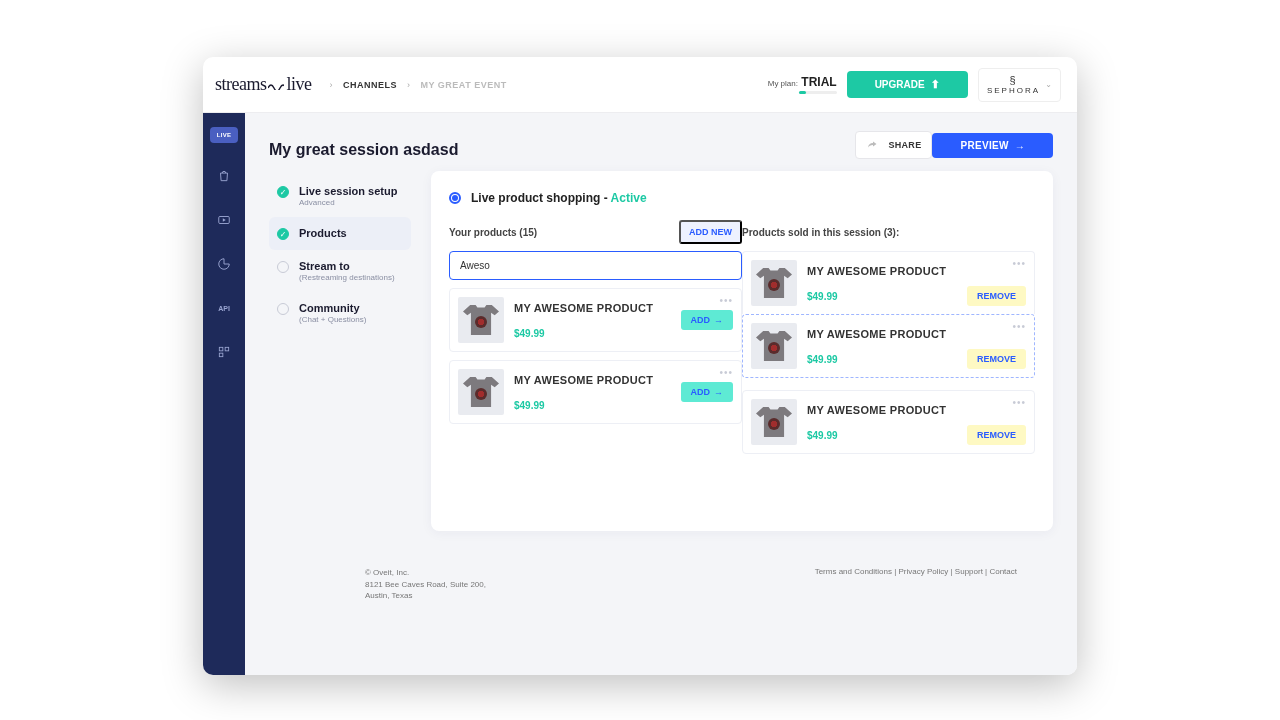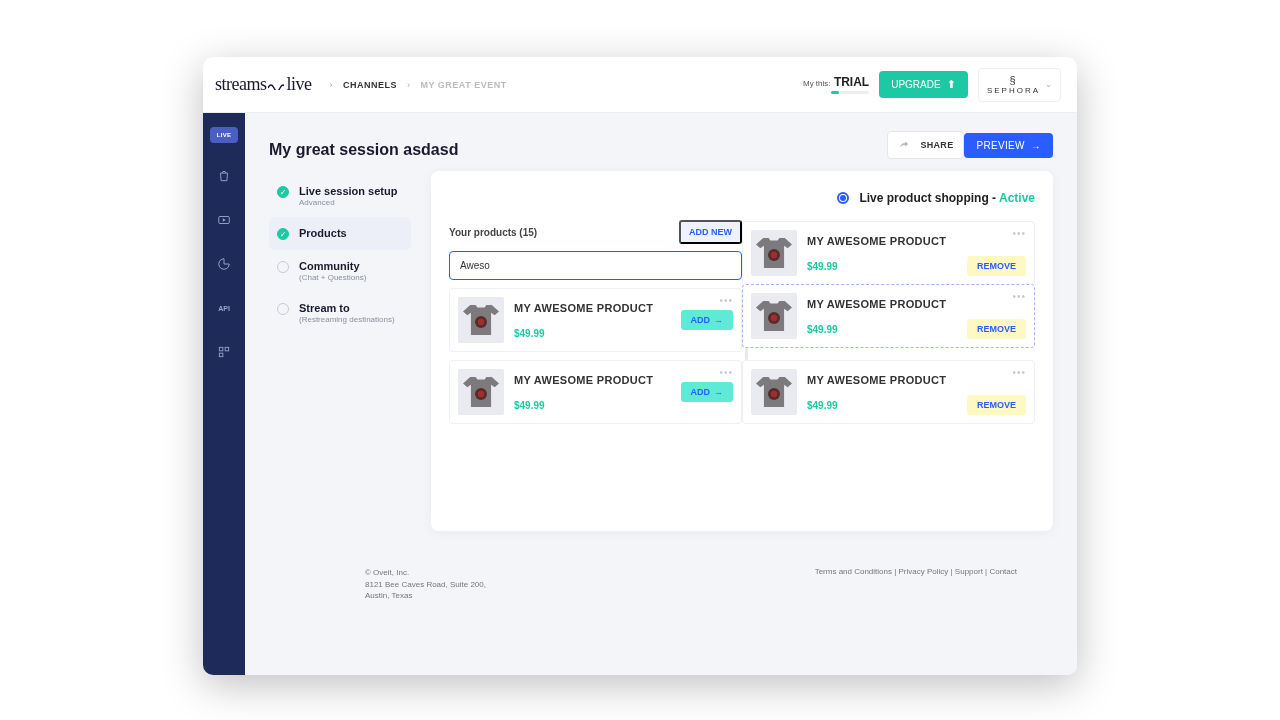--- a/index.html
+++ b/index.html
@@ -50,22 +50,22 @@
   .crumb { color: #333; font-weight: 600; }
   .crumb.dim { color: #bbb; }
   .top-right { margin-left: auto; display: flex; align-items: center; gap: 10px; }
   .plan-box { display: flex; flex-direction: column; align-items: flex-end; }
   .plan-label { font-size: 8px; color: #555; }
   .plan-val { font-weight: 600; }
   .plan-bar { width: 38px; height: 3px; background: #eee; border-radius: 2px; margin-top: 2px; position: relative;}
   .plan-bar::after{content:"";position:absolute;left:0;top:0;height:100%;width:20%;background:#1dc9a4;border-radius:2px;}
   .btn {
     border: none; cursor: pointer; border-radius: 4px; font-size: 10px;
-    font-weight: 400; display: inline-flex; align-items: center; gap: 6px;
-    padding: 7px 12px;
+    font-weight: 700; display: inline-flex; align-items: center; gap: 6px;
+    padding: 7px 28px;
   }
   .btn-upgrade { background: #1dc9a4; color: #fff; }
   .btn-upgrade .rocket { font-size: 11px; }
   .brand-chip {
     border: 1px solid #eee; border-radius: 4px; padding: 6px 20px 6px 8px;
     display: flex; flex-direction: column; align-items: center; font-size: 8px;
     letter-spacing: 2px; color: #333; position: relative;
   }
   .brand-chip::after { content:"⌄"; position:absolute; right:6px; top:50%; transform:translateY(-60%); color:#aaa;}
   .brand-chip .flame { font-size: 11px; line-height: 1; }
@@ -104,21 +104,21 @@
   .step .dot.done { background:#1dc9a4;border-color:#1dc9a4;}
   .step-label { font-size:11px; font-weight:600; color:#1a1a2e;}
   .step-sub { font-size:8px; color:#8a8fa3; margin-top:1px;}
 
   
   .card {
     flex:1; background:#fff; border-radius:8px; padding:20px 18px;
     box-shadow: 0 2px 12px rgba(30,40,90,.05);
     min-height: 360px;
   }
-  .card-title-row{display:flex;align-items:center;gap:10px;margin-bottom:16px;justify-content:flex-end;}
+  .card-title-row{display:flex;align-items:center;gap:10px;margin-bottom:16px;}
   .radio-dot{width:12px;height:12px;border-radius:50%;border:2px solid #2a5cff;display:flex;align-items:center;justify-content:center;}
   .radio-dot::after{content:"";width:6px;height:6px;border-radius:50%;background:#2a5cff;}
   .card-title{font-size:12px;font-weight:600;}
   .card-status{color:#1dc9a4;font-weight:600;}
   .cols{display:flex;}
   .col{flex:1;display:flex;flex-direction:column;min-width:0;}
   .col-head{display:flex;align-items:center;justify-content:space-between;margin-bottom:8px;height:22px;}
   .col-head-label{font-size:10px;font-weight:600;color:#444;}
   .add-new{font-size:9px;font-weight:700;color:#2a5cff;background:#eef2ff;border-radius:3px;padding:5px 8px;}
   .search{
@@ -170,21 +170,21 @@
         <span>live</span>
     </div>
     <div class="crumbs">
       <span class="crumb-sep">›</span>
       <span class="crumb">CHANNELS</span>
       <span class="crumb-sep">›</span>
       <span class="crumb dim">MY GREAT EVENT</span>
     </div>
     <div class="top-right">
       <div class="plan-box">
-        <div><span class="plan-label">My this:</span> <span class="plan-val">TRIAL</span></div>
+        <div><span class="plan-label">My plan:</span> <span class="plan-val">TRIAL</span></div>
         <div class="plan-bar"></div>
       </div>
       <button class="btn btn-upgrade">
         <span>UPGRADE</span>
           <span class="rocket">⬆</span>
       </button>
       <div class="brand-chip">
         <span class="flame">§</span>
         <span>SEPHORA</span>
       </div>
@@ -249,29 +249,29 @@
           </div>
           <div class="step active">
             <div class="dot done">✓</div>
             <div>
                 <div class="step-label">Products</div>
               </div>
           </div>
           <div class="step">
             <div class="dot"></div>
             <div>
-                <div class="step-label">Community</div>
-                <div class="step-sub">(Chat + Questions)</div>
+                <div class="step-label">Stream to</div>
+                <div class="step-sub">(Restreaming destinations)</div>
               </div>
           </div>
           <div class="step">
             <div class="dot"></div>
             <div>
-                <div class="step-label">Stream to</div>
-                <div class="step-sub">(Restreaming destinations)</div>
+                <div class="step-label">Community</div>
+                <div class="step-sub">(Chat + Questions)</div>
               </div>
           </div>
         </div>
 
         <div class="card">
           <div class="card-title-row">
             <div class="radio-dot"></div>
             <div class="card-title">
               <span>Live product shopping - </span><span class="card-status">Active</span>
             </div>
@@ -319,20 +319,23 @@
                       <button class="mini-btn">
                         <span>ADD</span> 
                         <span>→</span>
                       </button>
                     </div>
                 </div>
               </div>
             </div>
 
             <div class="col">
+              <div class="col-head">
+                <span class="col-head-label">Products sold in this session (3):</span>
+              </div>
 
               <div class="prod" style="margin-bottom:0;border-bottom:none;border-bottom-left-radius:0;border-bottom-right-radius:0;">
                 <div class="thumb">
                     <div class="tee"></div>
                   </div>
                 <div class="prod-info">
                   <div class="prod-name">MY AWESOME PRODUCT</div>
                   <div class="prod-price">$49.99</div>
                 </div>
                 <span class="kebab">•••</span>

